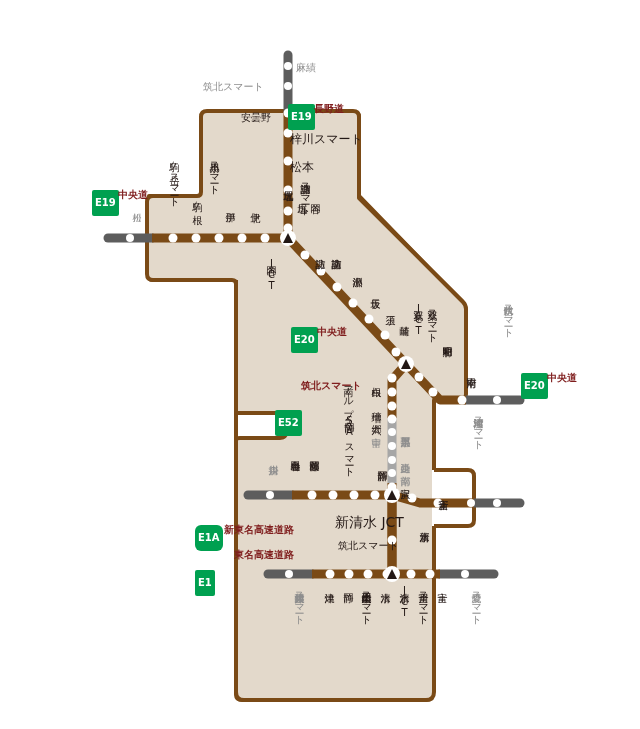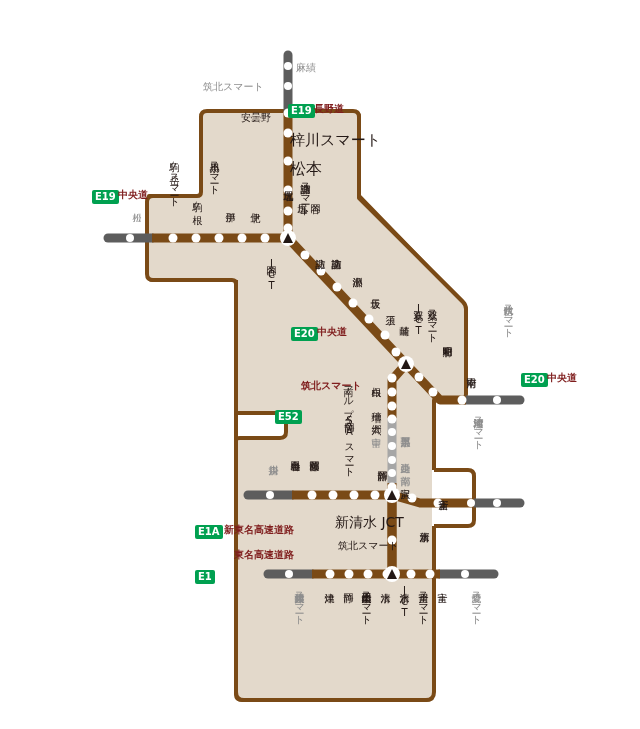--- a/index.html
+++ b/index.html
@@ -39,21 +39,21 @@
     font-family:"DejaVu Sans","Liberation Sans",sans-serif;
     font-size:21px;font-weight:bold;color:#6b3d10;letter-spacing:1px;
   }
   .route-badge{
     position:absolute;
     display:inline-flex;align-items:center;justify-content:center;
     background:#00a050;color:#ffffff;
     font-family:"DejaVu Sans","Liberation Sans",sans-serif;
     font-weight:bold;font-size:10px;
     padding:1px 3px;border-radius:2px;line-height:1;
-    height:14px;box-sizing:border-box;
+    height:26px;box-sizing:border-box;
   }
   .route-name{
     position:absolute;color:#7f1d1d;font-weight:bold;font-size:10px;
     font-family:Liberation Sans, sans-serif;white-space:nowrap;
   }
 </style>
 </head>
 <body>
 
 <div id="map-root">
@@ -309,34 +309,34 @@
   </div>
   <div>
     <span class="route-badge" style="left:521px;top:373px;">E20</span>
     <span class="route-name" style="left:547px;top:371px;">中央道</span>
   </div>
   <div>
     <span class="route-badge" style="left:275px;top:381px;margin-top:29px;">E52</span>
     <span class="route-name" style="left:301px;top:379px;">筑北スマート</span>
   </div>
   <div>
-    <span class="route-badge" style="left:195px;top:525px;">E1A</span>
+    <span class="route-badge" style="left:195px;top:525px;border-radius:6px;">E1A</span>
     <span class="route-name" style="left:224px;top:523px;">新東名高速道路</span>
   </div>
   <div>
     <span class="route-badge" style="left:195px;top:570px;">E1</span>
     <span class="route-name" style="left:234px;top:548px;">東名高速道路</span>
   </div>
 
   <div id="labels-layer">
       <div class="lbl htext gray" style="left: 256px; top: 61px; font-size: 10px; margin-left: 40px;">麻績</div>
       <div class="lbl htext gray" style="left: 203px; top: 80px; font-size: 10px;">筑北スマート</div>
       <div class="lbl htext" style="left: 241px; top: 111px; font-size: 10px;">安曇野</div>
-      <div class="lbl htext" style="left: 290px; top: 131px; font-size: 15px;">梓川スマート</div>
-      <div class="lbl htext" style="left: 290px; top: 159px; font-size: 16px;">松本</div>
+      <div class="lbl htext" style="left: 290px; top: 131px; font-size: 12px;">梓川スマート</div>
+      <div class="lbl htext" style="left: 290px; top: 159px; font-size: 12px;">松本</div>
       <div class="lbl vtext" style="left: 283px; top: 183px; font-size: 10px;">塩尻北</div>
       <div class="lbl vtext" style="left: 297px; top: 196px; font-size: 10px;">塩尻</div>
       <div class="lbl vtext" style="left: 310px; top: 196px; font-size: 10px;">岡谷</div>
       <div class="lbl vtext" style="left: 300px; top: 176px; font-size: 10px;">諏訪湖スマート</div>
       <div class="lbl vtext" style="left: 169px; top: 155px; font-size: 10px;">駒ヶ岳スマート</div>
       <div class="lbl vtext" style="left: 192px; top: 195px; font-size: 10px;">駒ヶ根</div>
       <div class="lbl vtext" style="left: 209px; top: 155px; font-size: 10px;">小黒川スマート</div>
       <div class="lbl vtext" style="left: 225px; top: 205px; font-size: 10px;">伊那</div>
       <div class="lbl vtext" style="left: 250px; top: 205px; font-size: 10px;">伊北</div>
       <div class="lbl vtext" style="left: 266px; top: 258px; font-size: 10px;">岡谷JCT</div>

